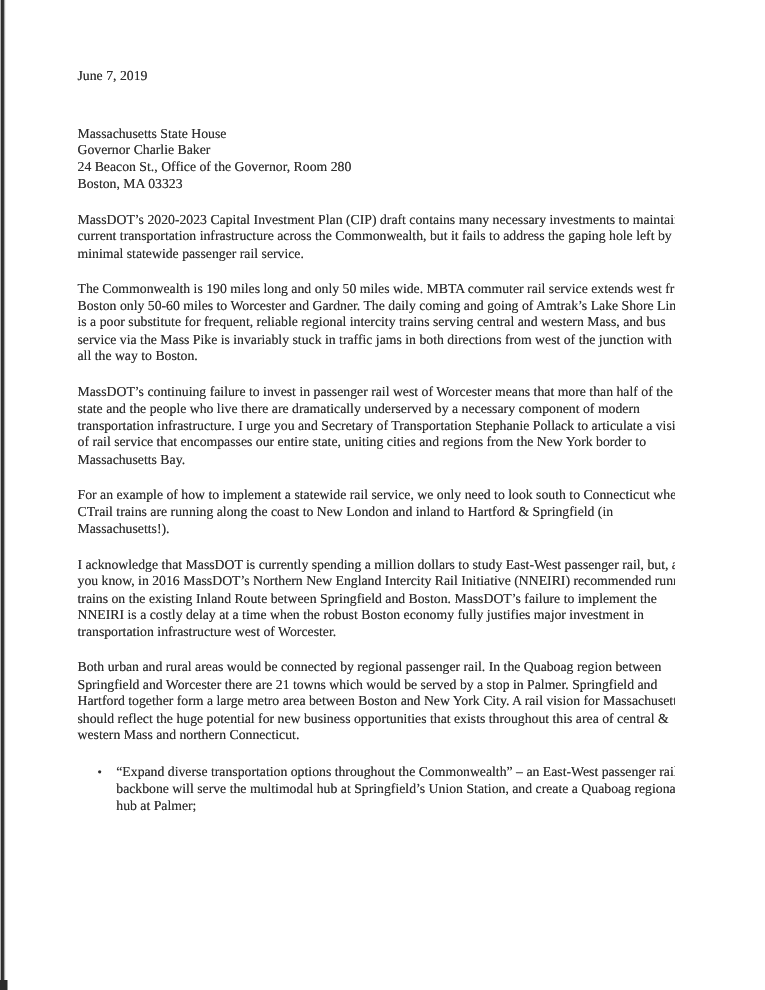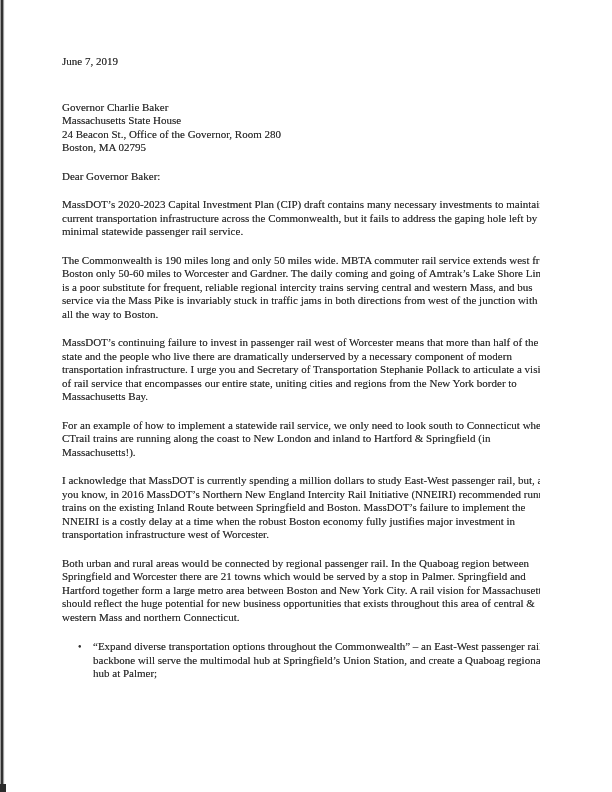--- a/index.html
+++ b/index.html
@@ -68,27 +68,26 @@
 <div class="page">
 
   <div class="scan-edge"></div>
   <div class="scan-corner"></div>
 
   <div class="content">
 
     <div class="date">June 7, 2019</div>
 
     <div class="recipient">
+      <div>Massachusetts State House</div>
       <div>Governor Charlie Baker</div>
-      <div>Massachusetts State House</div>
       <div>24 Beacon St., Office of the Governor, Room 280</div>
-      <div>Boston, MA 02795</div>
+      <div>Boston, MA 03323</div>
     </div>
 
-    <div class="salutation">Dear Governor Baker:</div>
 
     <p class="para">MassDOT’s 2020-2023 Capital Investment Plan (CIP) draft contains many necessary investments to maintain current transportation infrastructure across the Commonwealth, but it fails to address the gaping hole left by minimal statewide passenger rail service.</p>
 
     <p class="para">The Commonwealth is 190 miles long and only 50 miles wide. MBTA commuter rail service extends west from Boston only 50-60 miles to Worcester and Gardner. The daily coming and going of Amtrak’s Lake Shore Limited is a poor substitute for frequent, reliable regional intercity trains serving central and western Mass, and bus service via the Mass Pike is invariably stuck in traffic jams in both directions from west of the junction with 84 all the way to Boston.</p>
 
     <p class="para">MassDOT’s continuing failure to invest in passenger rail west of Worcester means that more than half of the state and the people who live there are dramatically underserved by a necessary component of modern transportation infrastructure. I urge you and Secretary of Transportation Stephanie Pollack to articulate a vision of rail service that encompasses our entire state, uniting cities and regions from the New York border to Massachusetts Bay.</p>
 
     <p class="para">For an example of how to implement a statewide rail service, we only need to look south to Connecticut where CTrail trains are running along the coast to New London and inland to Hartford &amp; Springfield (in Massachusetts!).</p>
 
     <p class="para">I acknowledge that MassDOT is currently spending a million dollars to study East-West passenger rail, but, as you know, in 2016 MassDOT’s Northern New England Intercity Rail Initiative (NNEIRI) recommended running trains on the existing Inland Route between Springfield and Boston. MassDOT’s failure to implement the NNEIRI is a costly delay at a time when the robust Boston economy fully justifies major investment in transportation infrastructure west of Worcester.</p>

